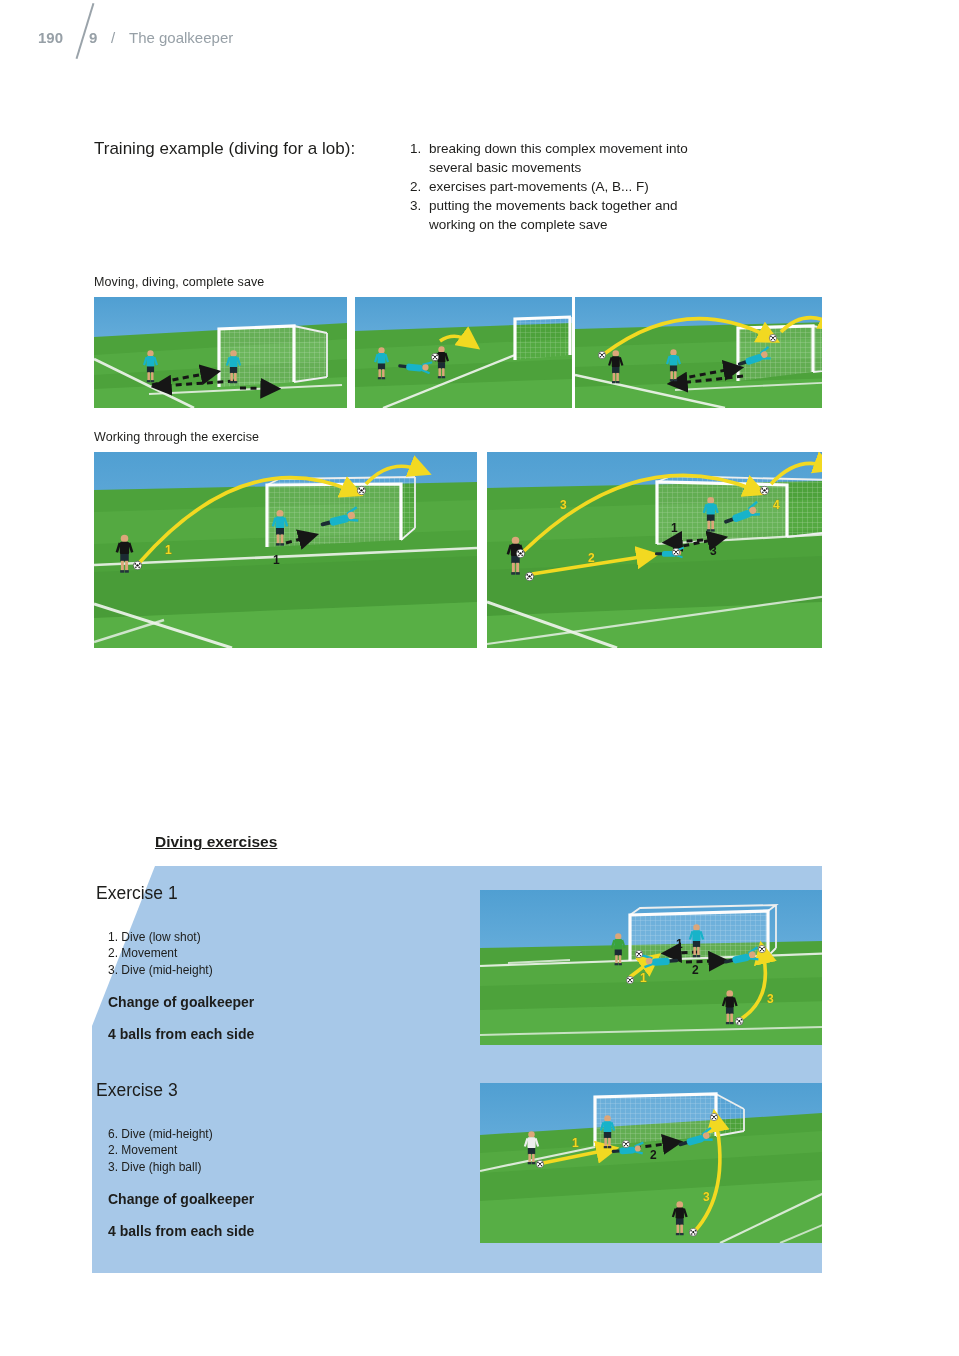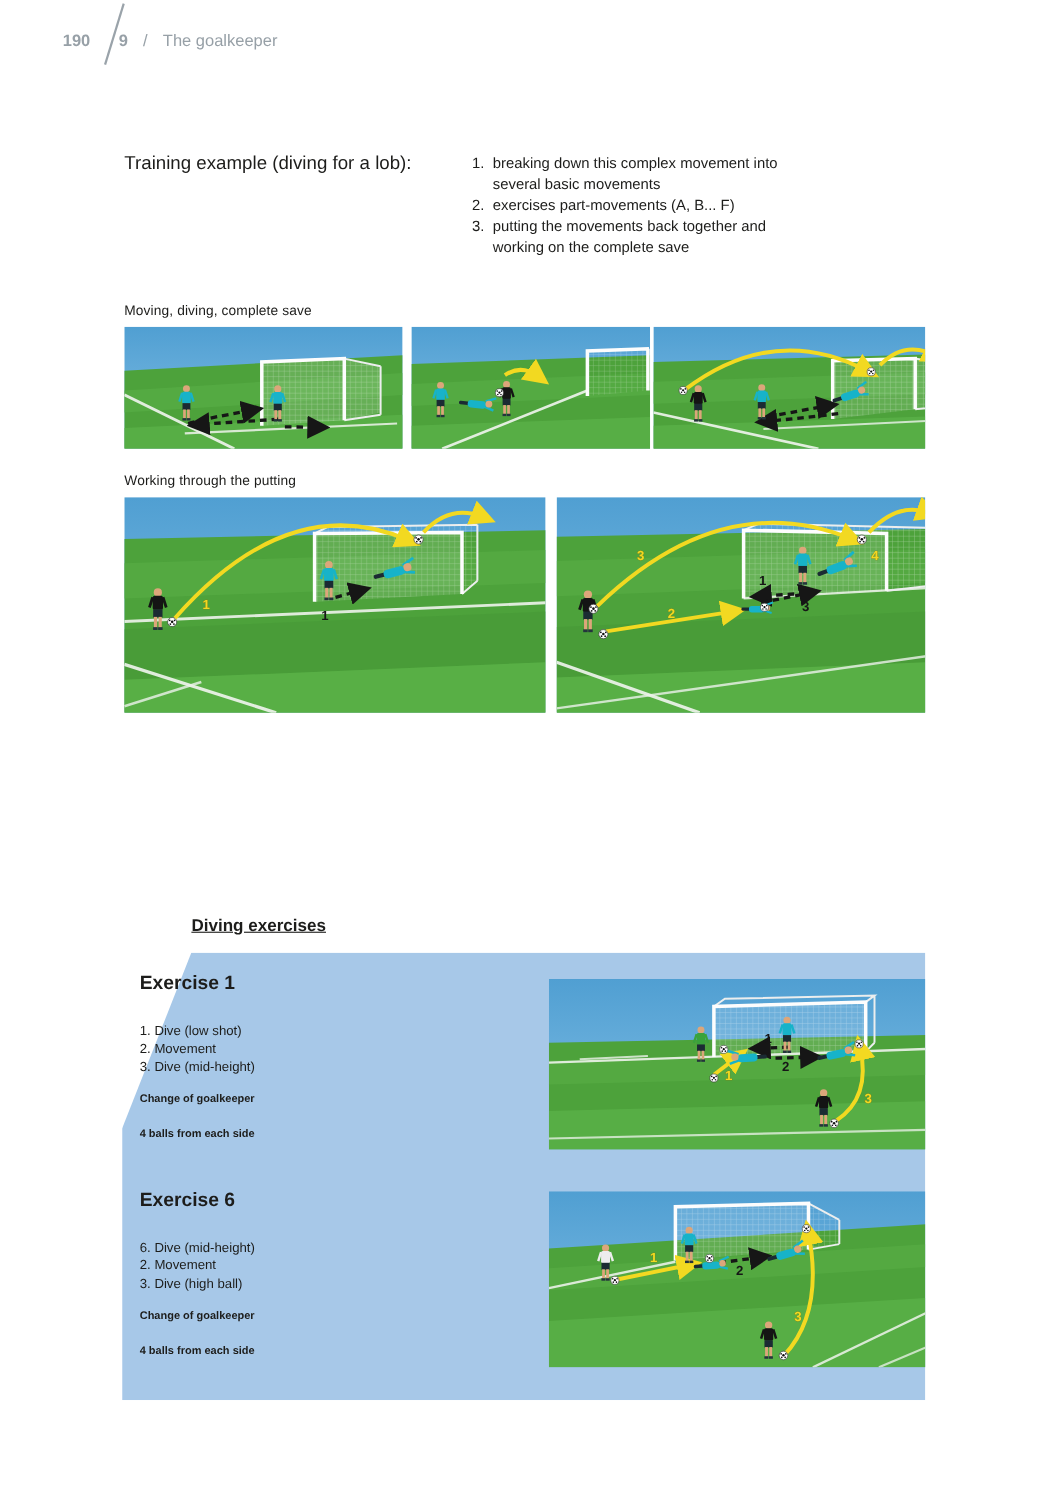--- a/index.html
+++ b/index.html
@@ -1,38 +1,38 @@
 <!DOCTYPE html>
 <html><head>
 <meta charset="utf-8">
 <style>
   html,body{margin:0;padding:0;background:#fff;}
   .page{position:relative;width:822px;height:1356px;background:#fff;overflow:hidden;
-        font-family:"Liberation Sans",sans-serif;color:#1d1d1b;margin-left:19px;}
+        font-family:"Liberation Sans",sans-serif;color:#1d1d1b;}
   
   .hdr{position:absolute;top:0;left:0;width:959px;height:70px;color:#97a0a7;font-size:15px;}
   .hdr .pgno{position:absolute;left:38px;top:29px;font-weight:bold;}
   .hdr .slash-line{position:absolute;left:84px;top:2px;width:2px;height:58px;background:#9aa3aa;
         transform:rotate(17deg);}
   .hdr .chno{position:absolute;left:89px;top:29px;font-weight:bold;}
   .hdr .sep{position:absolute;left:111px;top:29px;}
   .hdr .chtitle{position:absolute;left:129px;top:29px;}
   
   .intro-label{position:absolute;left:94px;top:139px;font-size:17px;}
   .intro-list{position:absolute;left:410px;top:139px;width:300px;font-size:13.5px;line-height:19px;}
   .intro-item{display:flex;}
   .intro-item .num{width:19px;flex:0 0 19px;}
   .minihead{position:absolute;font-size:12.5px;font-weight:normal;letter-spacing:.1px;}
   .bighead{position:absolute;left:155px;top:833px;font-size:15.5px;font-weight:bold;text-decoration:underline;}
   
   .panel{position:absolute;left:92px;top:866px;width:778px;height:407px;background:#a7c8e8;
          clip-path:polygon(63px 0,778px 0,778px 407px,0 407px,0 160px);}
-  .ex-title{position:absolute;left:108px;font-size:17.5px;font-weight:bold;}
+  .ex-title{position:absolute;left:96px;font-size:17.5px;font-weight:normal;}
   .ex-steps{position:absolute;left:108px;font-size:12px;font-weight:normal;line-height:16.3px;}
-  .ex-note{position:absolute;left:108px;font-size:10px;font-weight:bold;}
+  .ex-note{position:absolute;left:108px;font-size:14px;font-weight:bold;}
   
   .scene{position:absolute;display:block;}
   .lblB{font-size:12px;font-weight:bold;fill:#161616;font-family:"Liberation Sans",sans-serif;}
   .lblY{font-size:12px;font-weight:bold;fill:#f2d921;font-family:"Liberation Sans",sans-serif;
         paint-order:stroke;stroke:#8a7d10;stroke-width:.5px;}
   .dash{fill:none;stroke:#161616;stroke-width:3;stroke-dasharray:6 4.5;}
   .yar{fill:none;stroke:#f2d921;stroke-width:3.6;}
   .wline{stroke:#eef3ec;fill:none;}
   .post{stroke:#fdfdfd;stroke-width:3.2;fill:none;}
   .post2{stroke:#eceeee;stroke-width:1.8;fill:none;}
@@ -164,21 +164,21 @@
     <path class="yar" d="M206,35 Q228,12 256,26" marker-end="url(#ay)"></path>
     <use href="#pstand" x="91" y="52" width="15" height="33" color="#17b3c9"></use>
     <use href="#pstand" x="33" y="53" width="15.5" height="34" color="#141414"></use>
     <use href="#ball" x="23" y="54" width="8" height="8"></use>
     <g transform="translate(160,60) rotate(-18)">
       <use href="#pdive" width="37" height="15" color="#17b3c9"></use>
     </g>
     <use href="#ball" x="194" y="37" width="8" height="8"></use>
   </svg>
 
-  <div class="minihead" style="left:94px;top:430px;">Working through the putting</div>
+  <div class="minihead" style="left:94px;top:430px;">Working through the exercise</div>
 
   <svg class="scene" style="left:94px;top:452px;" width="383" height="196" viewBox="0 0 383 196">
     <rect width="383" height="196" fill="url(#skyg)"></rect>
     <polygon points="0,38 383,30 383,196 0,196" fill="#4da23b"></polygon>
     <polygon points="0,60 383,48 383,78 0,92" fill="#57ac45" opacity=".7"></polygon>
     <polygon points="0,120 383,104 383,150 0,166" fill="#479a37" opacity=".7"></polygon>
     <polygon points="0,166 383,150 383,196 0,196" fill="#5ab148" opacity=".85"></polygon>
     <path class="wline" d="M0,113 L383,96" stroke-width="2.6" opacity=".9"></path>
     <path class="wline" d="M0,152 L138,196" stroke-width="3" opacity=".92"></path>
     <path class="wline" d="M0,190 L70,168" stroke-width="2.4" opacity=".8"></path>
@@ -282,21 +282,21 @@
     <g transform="translate(242,64) rotate(-12)">
       <use href="#pdive" width="38" height="15.5" color="#17b3c9"></use>
     </g>
     <use href="#ball" x="278" y="55" width="8" height="8"></use>
     <use href="#pstand" x="131" y="43" width="14.5" height="33" color="#3aa33c"></use>
     <use href="#ball" x="146" y="86" width="8" height="8"></use>
     <use href="#pstand" x="242" y="100" width="15.5" height="35" color="#141414"></use>
     <use href="#ball" x="255" y="127" width="8.5" height="8.5"></use>
   </svg>
 
-  <div class="ex-title" style="top:1080px;">Exercise 6</div>
+  <div class="ex-title" style="top:1080px;">Exercise 3</div>
   <div class="ex-steps" style="top:1126px;">
     <div>6. Dive (mid-height)</div>
     <div>2. Movement</div>
     <div>3. Dive (high ball)</div>
   </div>
   <div class="ex-note" style="top:1191px;">Change of goalkeeper</div>
   <div class="ex-note" style="top:1223px;">4 balls from each side</div>
 
   <svg class="scene" style="left:480px;top:1083px;" width="390" height="160" viewBox="0 0 390 160">
     <rect width="390" height="160" fill="url(#skyg)"></rect>

